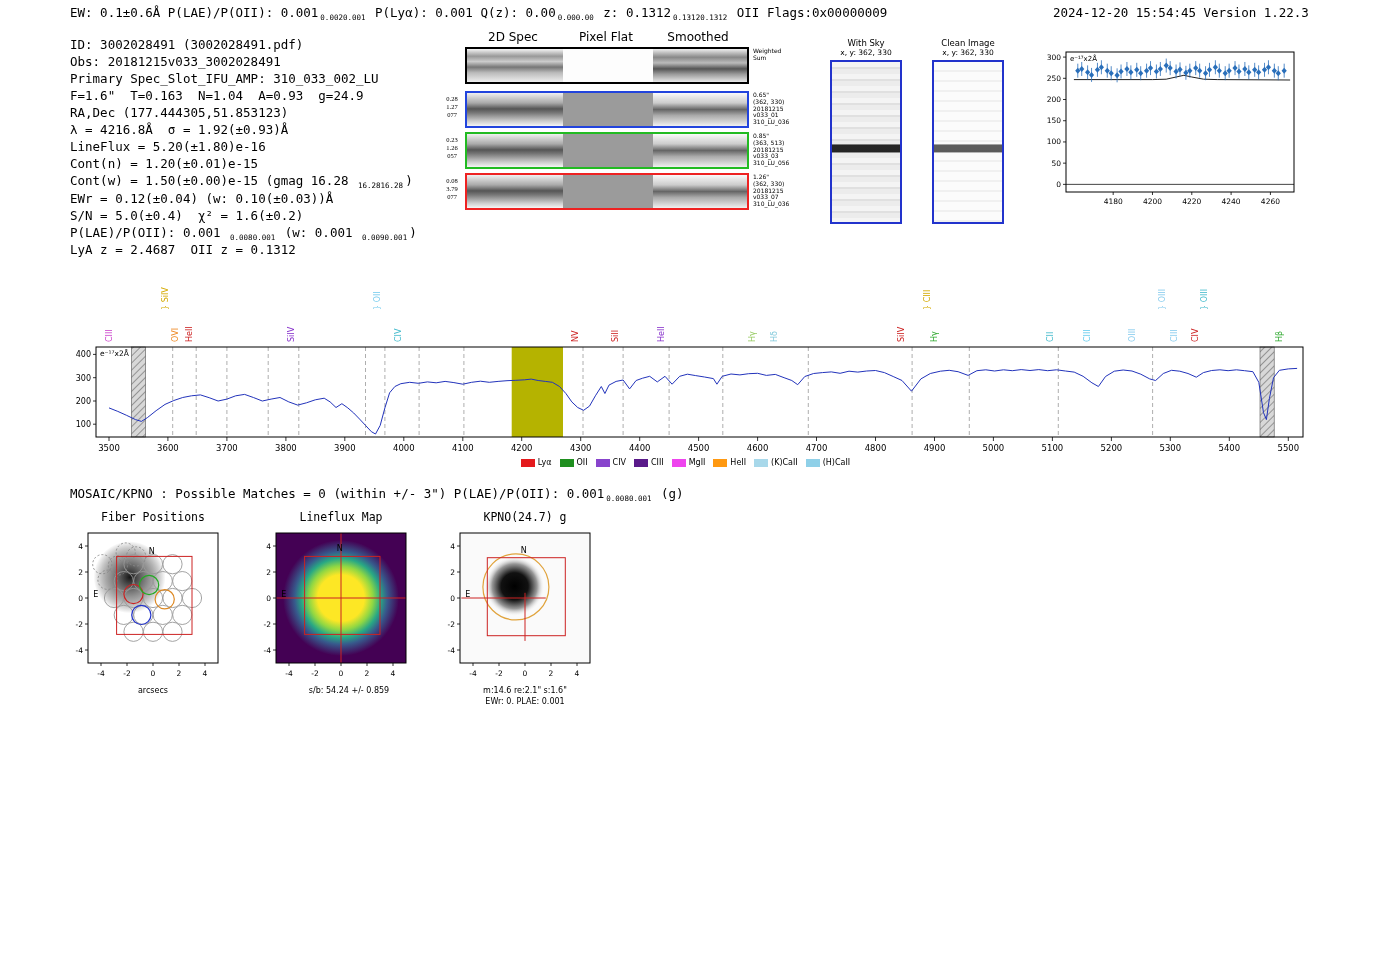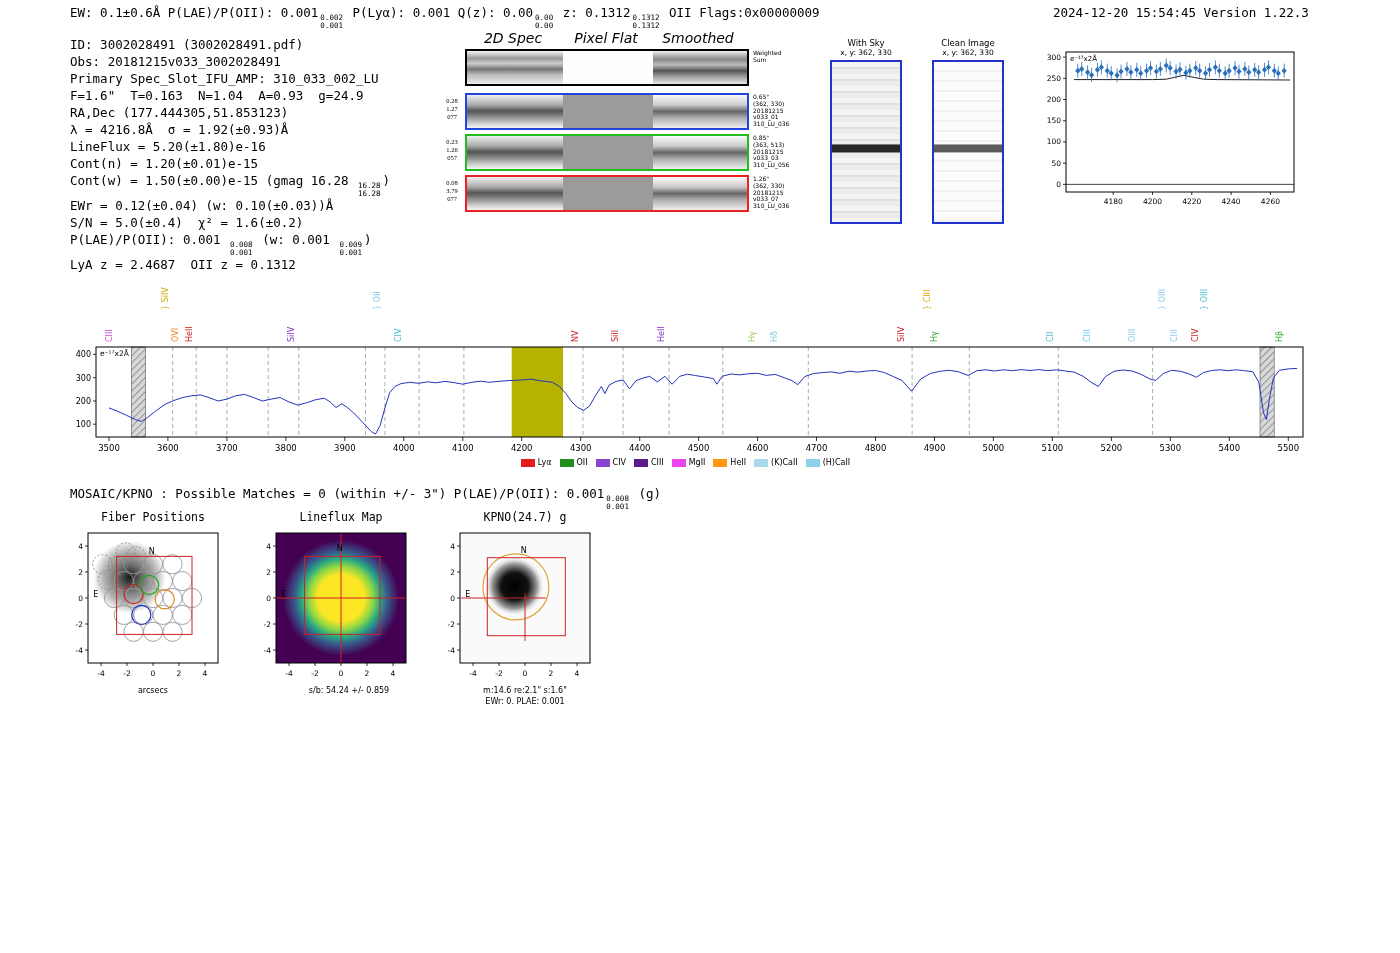--- a/index.html
+++ b/index.html
@@ -1,25 +1,25 @@
 <!DOCTYPE html>
 <html><head>
 <meta charset="utf-8">
 <style>
   html,body{margin:0;padding:0;background:#fff;}
   .page{position:relative;width:1400px;height:953px;background:#fff;overflow:hidden;
         font-family:"DejaVu Sans Mono",monospace;color:#000;}
   .abs{position:absolute;}
   .hdr{font-size:12.5px;white-space:nowrap;}
-  .stack{display:inline-flex;flex-direction:column;font-size:7.5px;line-height:7.5px;vertical-align:-3px;margin:0 2px;}
+  .stack{display:inline-flex;flex-direction:row;font-size:7.5px;line-height:7.5px;vertical-align:-3px;margin:0 2px;}
   #info-block{font-size:12.5px;line-height:17px;white-space:pre;}
   .info-line{white-space:pre;}
   
   #cutout-section{left:441px;top:30px;width:430px;}
-  .cut-headers{margin-left:24px;width:280px;display:flex;font-size:14px;font-family:"DejaVu Sans",sans-serif;font-style:italic;}
+  .cut-headers{margin-left:24px;width:280px;display:flex;font-size:12px;font-family:"DejaVu Sans",sans-serif;}
   .cut-headers span{display:inline-block;text-align:center;}
   .ch-spec{width:96px;} .ch-flat{width:90px;} .ch-smooth{width:94px;}
   .cut-row,.sum-row{display:flex;margin-bottom:4px;position:relative;}
   .cut-left-labels{width:22px;font-size:6.5px;line-height:8px;text-align:center;padding-right:2px;padding-top:4px;font-family:Liberation Serif, serif;}
   .cut-box{width:280px;height:33px;display:flex;border:2px solid #000;}
   .sum-box-inner{width:280px;height:33px;display:flex;border:2px solid #000;}
   .seg{height:100%;}
   .seg-spec{width:96px;background:linear-gradient(180deg,#f0f0f0 0%,#aaa 30%,#555 48%,#777 60%,#ccc 85%,#f5f5f5 100%);}
   .seg-flat{width:90px;background:#9b9b9b;}
   .seg-smooth{width:94px;background:linear-gradient(180deg,#fafafa 0%,#ccc 30%,#666 50%,#aaa 68%,#f0f0f0 100%);}

